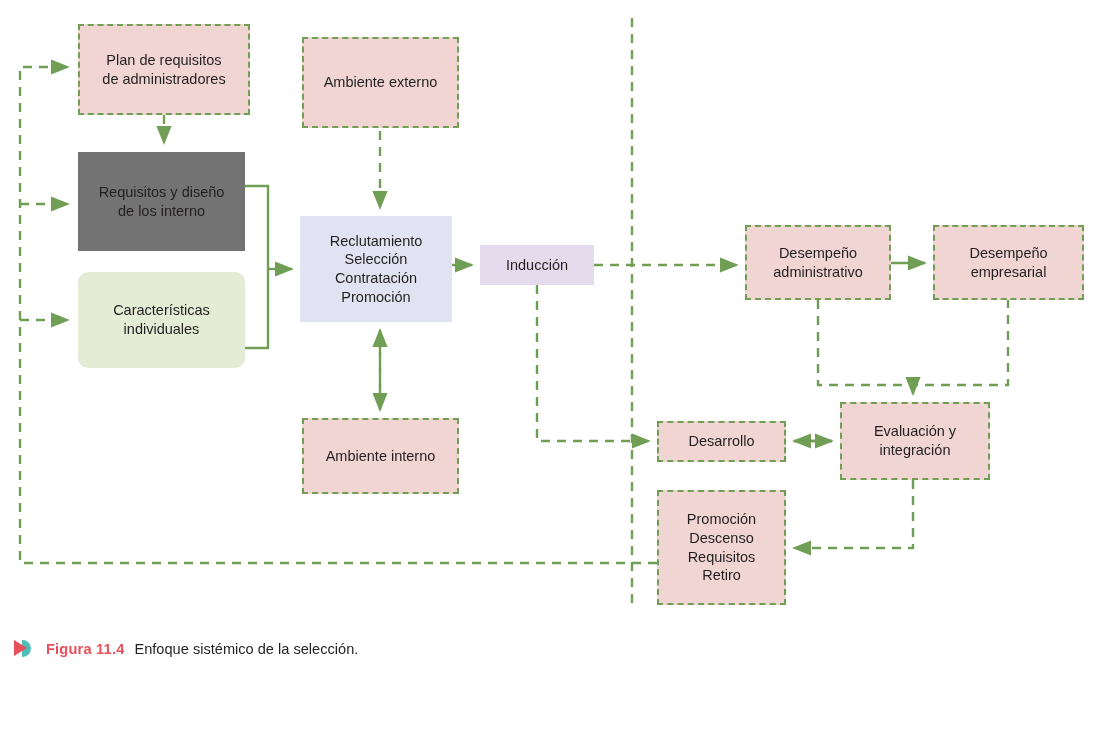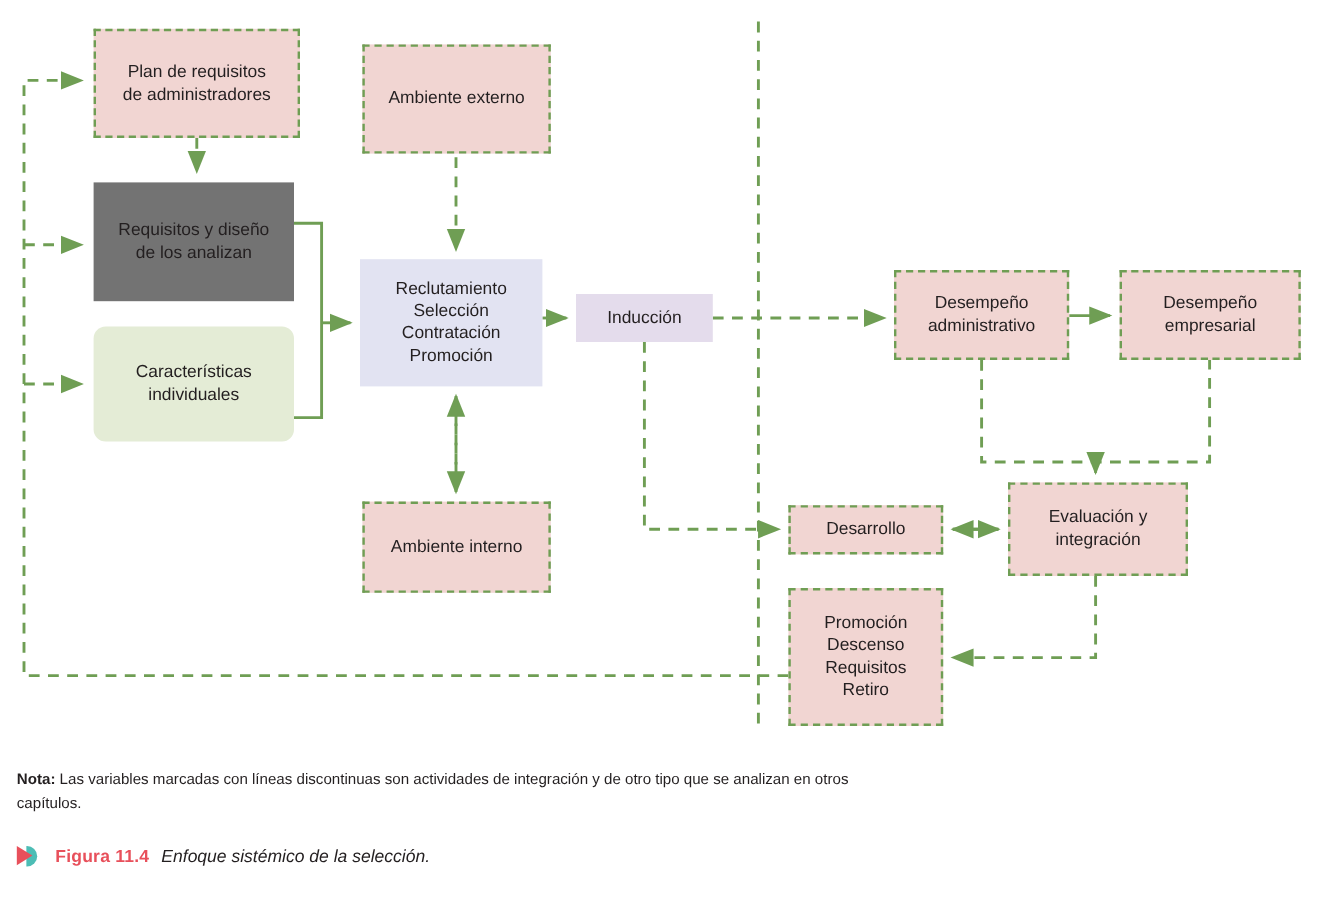--- a/index.html
+++ b/index.html
@@ -10,21 +10,21 @@
   .nodebox.dashed{border:2px dashed #6f9e54;}
   .nodebox.plain{border:none;}
   .caption-area{position:absolute;left:14px;top:640px;width:1070px;}
   .note{font-size:12.6px;line-height:1.55;color:#231f20;max-width:700px;margin:0 0 26px 0;}
   .note b{font-weight:bold;}
   .figline{display:flex;align-items:center;gap:10px;font-size:14.6px;}
   .fig-marker{position:relative;width:22px;height:17px;flex:0 0 auto;}
   .fig-marker .tri{position:absolute;left:0;top:0;width:0;height:0;border-top:8.5px solid transparent;border-bottom:8.5px solid transparent;border-left:13px solid #e8505b;z-index:2;}
   .fig-marker .half{position:absolute;left:8px;top:0;width:9px;height:17px;background:#4dbdb5;border-radius:0 9px 9px 0;z-index:1;}
   .fig-num{color:#e8505b;font-weight:bold;letter-spacing:.2px;}
-  .fig-text{color:#231f20;font-style:italic;}
+  .fig-text{color:#231f20;}
 </style>
 </head>
 <body>
 
 <div id="diagram-root">
 
   <svg class="flow" viewBox="0 0 1100 630" xmlns="http://www.w3.org/2000/svg">
     <defs>
       <marker id="ah" markerWidth="9" markerHeight="9" refX="7.2" refY="3.6" orient="auto" markerUnits="strokeWidth">
         <path d="M0,0.4 L8,3.6 L0,6.8 z" fill="#6f9e54"></path>
@@ -80,21 +80,21 @@
     </div>
   </div>
 
   <div class="nodebox dashed" style="left:302px;top:24px;width:157px;height:91px;background:#f1d5d2;margin-top:13px;">
     <div>Ambiente externo</div>
   </div>
 
   <div class="nodebox plain" style="left:78px;top:152px;width:167px;height:99px;background:#737373;">
     <div>
       <div>Requisitos y diseño</div>
-      <div>de los analizan</div>
+      <div>de los interno</div>
     </div>
   </div>
 
   <div class="nodebox plain" style="left:78px;top:272px;width:167px;height:96px;background:#e4ecd6;border-radius:10px;">
     <div>
       <div>Características</div>
       <div>individuales</div>
     </div>
   </div>
 
@@ -143,21 +143,20 @@
   <div class="nodebox dashed" style="left:657px;top:490px;width:129px;height:115px;background:#f1d5d2;">
     <div>
       <div>Promoción</div>
       <div>Descenso</div>
       <div>Requisitos</div>
       <div>Retiro</div>
     </div>
   </div>
 
   <div class="caption-area">
-    <p class="note"><b>Nota:</b><span> Las variables marcadas con líneas discontinuas son actividades de integración y de otro tipo que se analizan en otros capítulos.</span></p>
     <div class="figline">
       <span class="fig-marker">
         <span class="half"></span>
           <span class="tri"></span>
       </span>
       <span class="fig-num">Figura 11.4</span>
       <span class="fig-text">Enfoque sistémico de la selección.</span>
     </div>
   </div>
 

